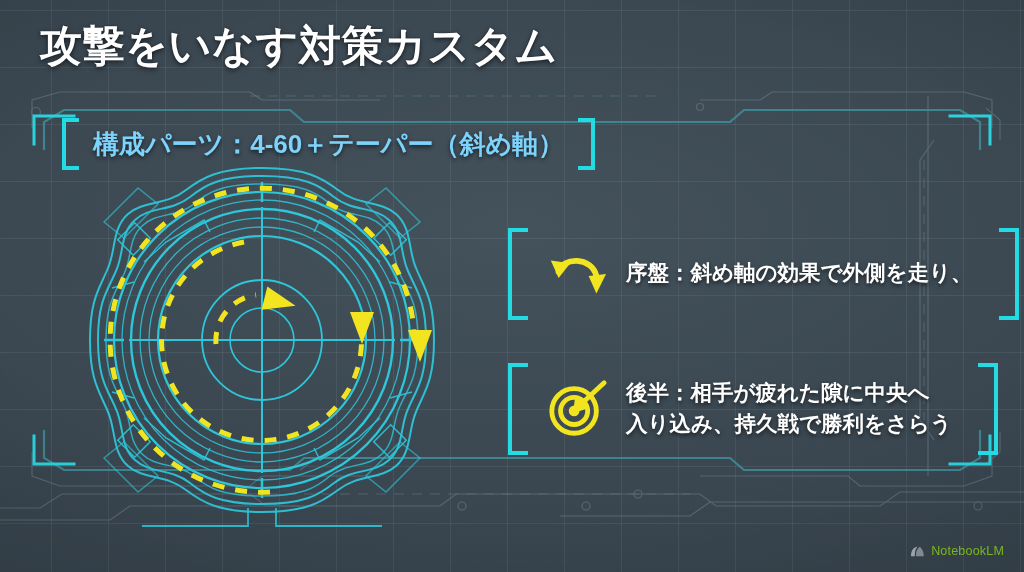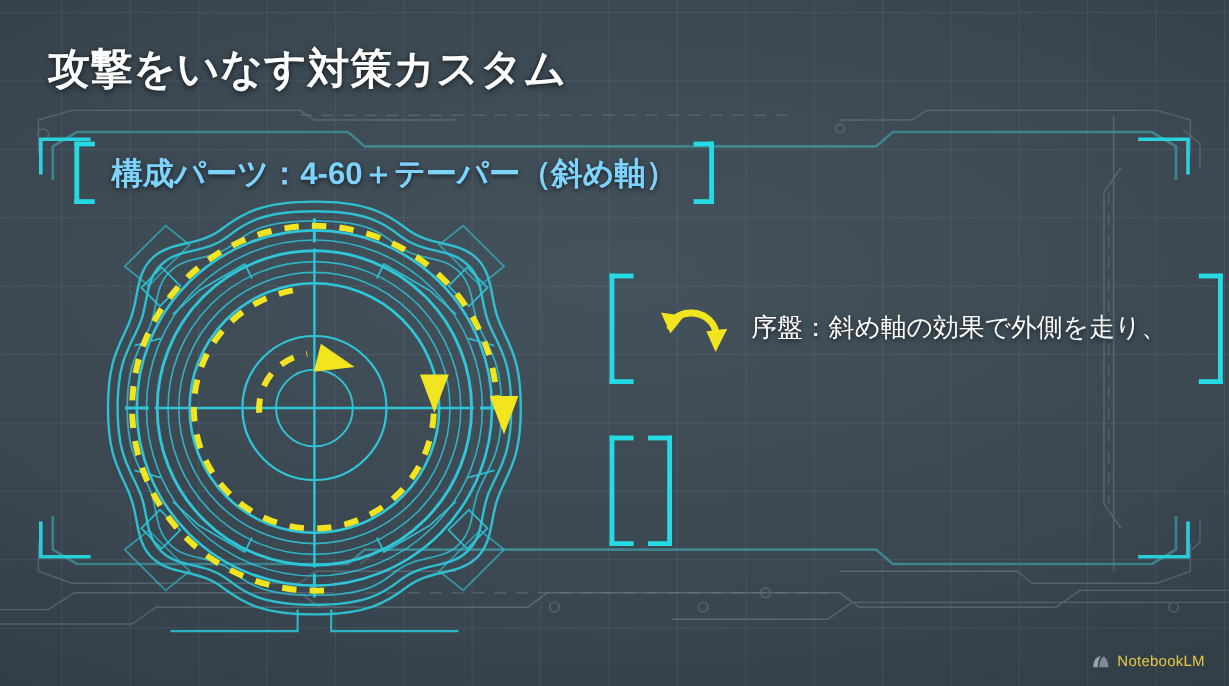--- a/index.html
+++ b/index.html
@@ -28,22 +28,22 @@
   .bg-vignette{
     position:absolute;inset:0;
     background:radial-gradient(130% 110% at 50% 45%, rgba(0,0,0,0) 40%, rgba(0,0,0,.22) 100%);
   }
 
   
   .svg-layer{position:absolute;inset:0;width:1024px;height:572px;overflow:visible;}
 
   
   .title{
-    position:absolute;left:40px;top:34px;
-    font-size:35px;font-weight:bold;color:#ffffff;
+    position:absolute;left:40px;top:18px;
+    font-size:42px;font-weight:bold;color:#ffffff;
     letter-spacing:.5px;
     text-shadow:0 2px 5px rgba(0,0,0,.55), 0 0 2px rgba(0,0,0,.4);
     white-space:nowrap;
   }
 
   
   .subtitle-wrap{
     position:absolute;left:62px;top:118px;
     height:52px;display:flex;align-items:center;
   }
@@ -62,31 +62,31 @@
   .card{position:absolute;display:flex;align-items:center;}
   .card .cbrk{
     width:20px;height:92px;box-sizing:border-box;
     border-top:4px solid #24dbe3;border-bottom:4px solid #24dbe3;
   }
   .card .cbrk.l{border-left:4px solid #24dbe3;}
   .card .cbrk.r{border-right:4px solid #24dbe3;}
   .card-body{display:flex;align-items:center;gap:18px;padding:0 14px 0 18px;}
   .card-icon{width:62px;height:62px;flex:0 0 62px;}
   .card-text{
-    font-size:21.5px;font-weight:normal;color:#ffffff;line-height:1.45;
+    font-size:21.5px;font-weight:bold;color:#ffffff;line-height:1.45;
     text-shadow:0 2px 4px rgba(0,0,0,.65);white-space:nowrap;
   }
   #card1{left:508px;top:228px;}
   #card2{left:508px;top:363px;}
 
   
   .watermark{
     position:absolute;right:20px;bottom:14px;
     display:flex;align-items:center;gap:6px;
-    color:#fde047;font-size:12.5px;opacity:.85;justify-content:space-between;
+    color:#84cc16;font-size:12.5px;opacity:.85;justify-content:space-between;
   }
   .wm-text{letter-spacing:.2px;}
 </style>
 </head>
 <body>
 
 <div id="stage">
 
   <div class="bg-base"></div>
   <div class="bg-grid"></div>
@@ -257,20 +257,33 @@
       </svg>
       <div class="card-text">
         <div>序盤：斜め軸の効果で外側を走り、</div>
       </div>
     </div>
     <span class="cbrk r" style="margin-left:12px"></span>
   </div>
 
   <div class="card" id="card2">
     <span class="cbrk l"></span>
+    <div class="card-body">
+      <svg class="card-icon" viewBox="0 0 64 64">
+        <circle cx="29" cy="34" r="23" fill="none" stroke="#f2e520" stroke-width="5"></circle>
+        <circle cx="29" cy="34" r="14" fill="none" stroke="#f2e520" stroke-width="5"></circle>
+        <circle cx="29" cy="34" r="5.5" fill="#f2e520"></circle>
+        <path d="M60,5 L33,30" fill="none" stroke="#f2e520" stroke-width="5" stroke-linecap="round"></path>
+        <polygon points="28,36 30,19 45,31" fill="#f2e520"></polygon>
+      </svg>
+      <div class="card-text">
+        <div>後半：相手が疲れた隙に中央へ</div>
+        <div>入り込み、持久戦で勝利をさらう</div>
+      </div>
+    </div>
     <span class="cbrk r" style="margin-left:12px"></span>
   </div>
 
   <div class="watermark">
     <svg width="15" height="13" viewBox="0 0 16 14">
       <path d="M1,12 C1,6 4,2 8,2 C5.5,4.5 5,8 5.2,12 Z" fill="#aab6bd"></path>
       <path d="M6.4,12 C6.2,7.5 7.5,4 10.5,2 C13,4 14.6,7.5 14.8,12 Z" fill="#aab6bd" opacity=".75"></path>
     </svg>
     <span class="wm-text">NotebookLM</span>
   </div>

